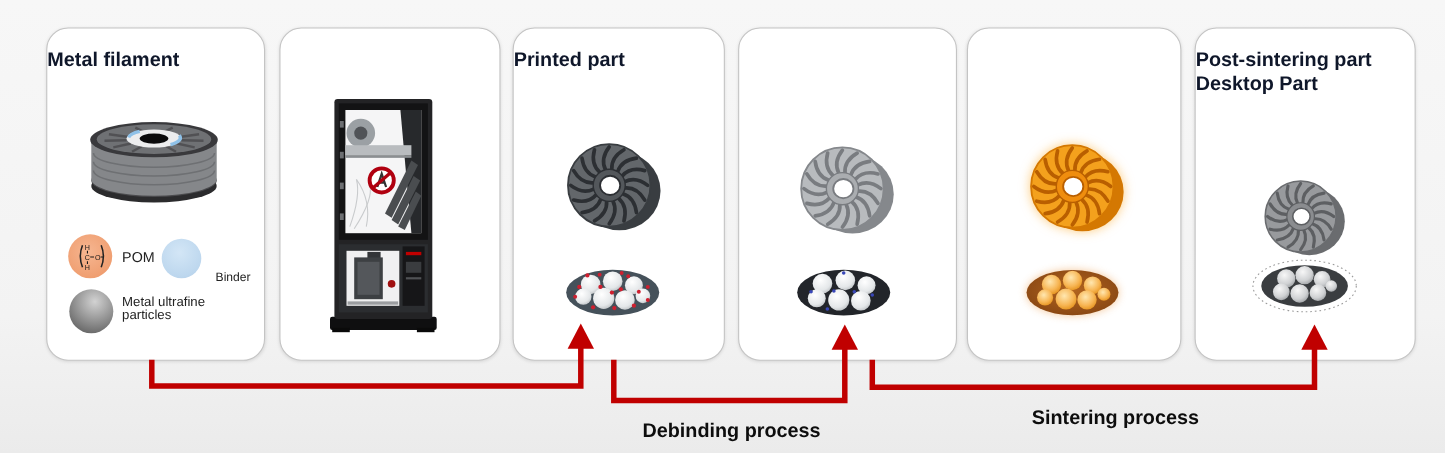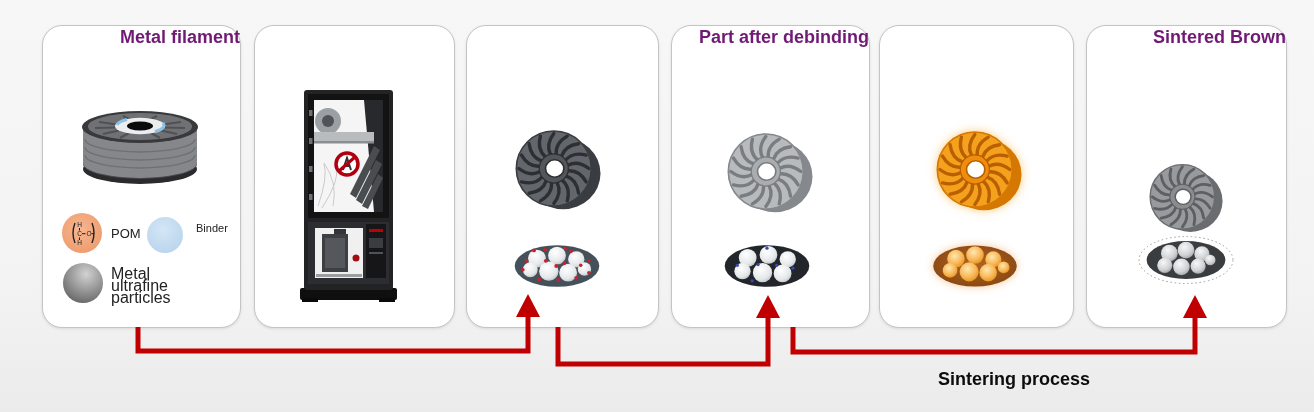--- a/index.html
+++ b/index.html
@@ -9,42 +9,42 @@
     font-family:"Liberation Sans",sans-serif;color:#111;
   }
   .panel{
     position:absolute;top:25px;height:301px;background:#ffffff;
     border:1px solid #c4c4c4;border-radius:20px;
     box-shadow:0 1px 3px rgba(0,0,0,.10);
   }
   .p1{left:42px;width:197px;} .p2{left:254px;width:199px;}
   .p3{left:466px;width:191px;} .p4{left:671px;width:197px;}
   .p5{left:879px;width:193px;} .p6{left:1086px;width:199px;}
-  .ptitle{text-align:right;font-weight:bold;font-size:18px;line-height:22px;color:#701a75;}
+  .ptitle{margin-top:17px;text-align:left;font-weight:bold;font-size:18px;line-height:22px;color:#0f172a;}
   .abs{position:absolute;}
   .proc-label{
     position:absolute;width:220px;text-align:center;
     font-weight:bold;font-size:18px;color:#0d0d0d;
   }
   .lbl-printing{left:235px;top:369px;}
   .lbl-debinding{left:555px;top:381px;}
   .lbl-sintering{left:904px;top:369px;}
   .overlay{position:absolute;left:0;top:0;width:1314px;height:412px;pointer-events:none;}
   
   .impeller.green   {--main:#63676b;--dk:#393d41;--slit:#2c2f33;--hub:#53575b;}
   .impeller.brown   {--main:#b8bbbe;--dk:#85888c;--slit:#797c80;--hub:#aaadb0;}
   .impeller.hot     {--main:#f4a11d;--dk:#d47802;--slit:#b95f00;--hub:#ef8d0e;
                      filter:drop-shadow(0 0 5px rgba(250,160,20,.55));}
   .impeller.sintered{--main:#989a9d;--dk:#6a6c6f;--slit:#5d5f62;--hub:#8a8c8f;}
   
   .sw{border-radius:50%;}
   .sw-pom{width:40px;height:40px;background:radial-gradient(circle at 45% 40%,#f6b691,#ef9d6f 75%,#e89263);}
   .sw-binder{width:36px;height:36px;background:radial-gradient(circle at 45% 35%,#d3e6f6,#bdd7ee 70%,#aecbe6);}
   .sw-metal{width:40px;height:40px;background:radial-gradient(circle at 58% 28%,#d2d2d2,#8a8a8a 55%,#4e4e4e 100%);}
-  .leg-text{font-size:16px;line-height:12px;color:#222;}
+  .leg-text{font-size:12px;line-height:12px;color:#222;}
 </style>
 </head>
 <body>
 
 <svg width="0" height="0" style="position:absolute" aria-hidden="true">
   <defs>
     <radialGradient id="gradWhiteSphere" cx="40%" cy="32%" r="75%">
       <stop offset="0%" stop-color="#ffffff"></stop>
         <stop offset="70%" stop-color="#e4e7e9"></stop>
         <stop offset="100%" stop-color="#b9bdc0"></stop>
@@ -137,21 +137,21 @@
           <text x="27" y="23">O</text>
         </g>
         <line x1="17.5" y1="15" x2="17.5" y2="17.5" stroke="#1a1a1a" stroke-width="1"></line>
         <line x1="17.5" y1="24.5" x2="17.5" y2="27" stroke="#1a1a1a" stroke-width="1"></line>
         <line x1="20" y1="20.7" x2="23.5" y2="20.7" stroke="#1a1a1a" stroke-width="1"></line>
         <line x1="29.5" y1="20.7" x2="32" y2="20.7" stroke="#1a1a1a" stroke-width="1"></line>
       </svg>
     </div>
     <div class="abs leg-text" style="left:68px;top:202px;font-size:13px">POM</div>
     <div class="abs sw sw-binder" style="left:104px;top:191px"></div>
-    <div class="abs leg-text" style="left:153px;top:196px;font-size:11px">Binder</div>
+    <div class="abs leg-text" style="left:153px;top:220px;font-size:11px">Binder</div>
     <div class="abs sw sw-metal" style="left:20px;top:237px"></div>
     <div class="abs leg-text" style="left:68px;top:242px;width:92px">Metal ultrafine particles</div>
   </section>
 
   <section class="panel p2">
     <svg class="abs" style="left:43px;top:62px" width="101" height="215" viewBox="0 0 101 215">
       <rect x="2" y="200" width="97" height="12" rx="2" fill="#0f0f10"></rect>
       <rect x="4" y="210" width="16" height="4" fill="#0a0a0a"></rect>
         <rect x="81" y="210" width="16" height="4" fill="#0a0a0a"></rect>
       <rect x="6" y="2" width="89" height="200" rx="3" fill="#232325"></rect>
@@ -189,20 +189,21 @@
       <rect x="68" y="136" width="20" height="54" fill="#161618"></rect>
       <rect x="71" y="141" width="14" height="3" fill="#c00000"></rect>
       <rect x="71" y="150" width="14" height="10" fill="#3a3c3f"></rect>
       <rect x="71" y="164" width="14" height="2" fill="#505255"></rect>
       <rect x="18" y="186" width="46" height="3" fill="#9b9da0"></rect>
     </svg>
   </section>
 
   <section class="panel p3">
     <div class="ptitle">
+      <div>Printed part</div>
     </div>
     <svg class="abs impeller green" style="left:41px;top:93px" width="100" height="104" viewBox="0 0 120 120">
         <use href="#impeller-sym"></use>
       </svg>
     <svg class="abs" style="left:45px;top:217px" width="90" height="46" viewBox="0 0 120 62">
       <ellipse cx="60" cy="31" rx="57" ry="28" fill="#45515a"></ellipse>
       <g fill="url(#gradWhiteSphere)">
         <circle cx="33" cy="21" r="12"></circle>
           <circle cx="60" cy="17" r="12"></circle>
           <circle cx="86" cy="22" r="11"></circle>
@@ -226,21 +227,20 @@
           <circle cx="36" cy="49" r="2.6"></circle>
         <circle cx="14" cy="36" r="2.4"></circle>
           <circle cx="103" cy="40" r="2.4"></circle>
           <circle cx="71" cy="7" r="2.4"></circle>
       </g>
     </svg>
   </section>
 
   <section class="panel p4">
     <div class="ptitle">
-      <div>Part after debinding</div>
     </div>
     <svg class="abs impeller brown" style="left:48px;top:96px" width="100" height="104" viewBox="0 0 120 120">
         <use href="#impeller-sym"></use>
       </svg>
     <svg class="abs" style="left:50px;top:217px" width="90" height="46" viewBox="0 0 120 62">
       <ellipse cx="60" cy="31" rx="57" ry="28" fill="#22252a"></ellipse>
       <g fill="url(#gradWhiteSphere)">
         <circle cx="34" cy="20" r="12"></circle>
           <circle cx="62" cy="16" r="12"></circle>
           <circle cx="88" cy="22" r="11"></circle>
@@ -272,21 +272,22 @@
         <circle cx="26" cy="37" r="10"></circle>
           <circle cx="52" cy="39" r="13"></circle>
           <circle cx="78" cy="40" r="12"></circle>
         <circle cx="99" cy="33" r="8"></circle>
       </g>
     </svg>
   </section>
 
   <section class="panel p6">
     <div class="ptitle">
-      <div>Sintered Brown</div>
+      <div>Post-sintering part</div>
+      <div>Desktop Part</div>
     </div>
     <svg class="abs impeller sintered" style="left:56px;top:128px" width="86" height="90" viewBox="0 0 120 120">
         <use href="#impeller-sym"></use>
       </svg>
     <svg class="abs" style="left:49px;top:208px" width="100" height="52" viewBox="0 0 132 66">
       <ellipse cx="66" cy="33" rx="62" ry="31" fill="none" stroke="#9a9a9a" stroke-width="1.3" stroke-dasharray="2 3.5"></ellipse>
       <ellipse cx="66" cy="33" rx="52" ry="25" fill="#3a3d40"></ellipse>
       <g fill="url(#gradGraySphere)">
         <circle cx="44" cy="24" r="11"></circle>
           <circle cx="66" cy="20" r="11"></circle>
@@ -305,15 +306,16 @@
       <path d="M558,327 L558,364 L768,364 L768,315"></path>
       <path d="M793,327 L793,352 L1195,352 L1195,315"></path>
     </g>
     <g fill="#c00000">
       <polygon points="516,317 540,317 528,294"></polygon>
       <polygon points="756,318 780,318 768,295"></polygon>
       <polygon points="1183,318 1207,318 1195,295"></polygon>
     </g>
   </svg>
 
+  <div class="proc-label lbl-debinding">Debinding process</div>
   <div class="proc-label lbl-sintering">Sintering process</div>
 
 </div>
 
 </body></html>

